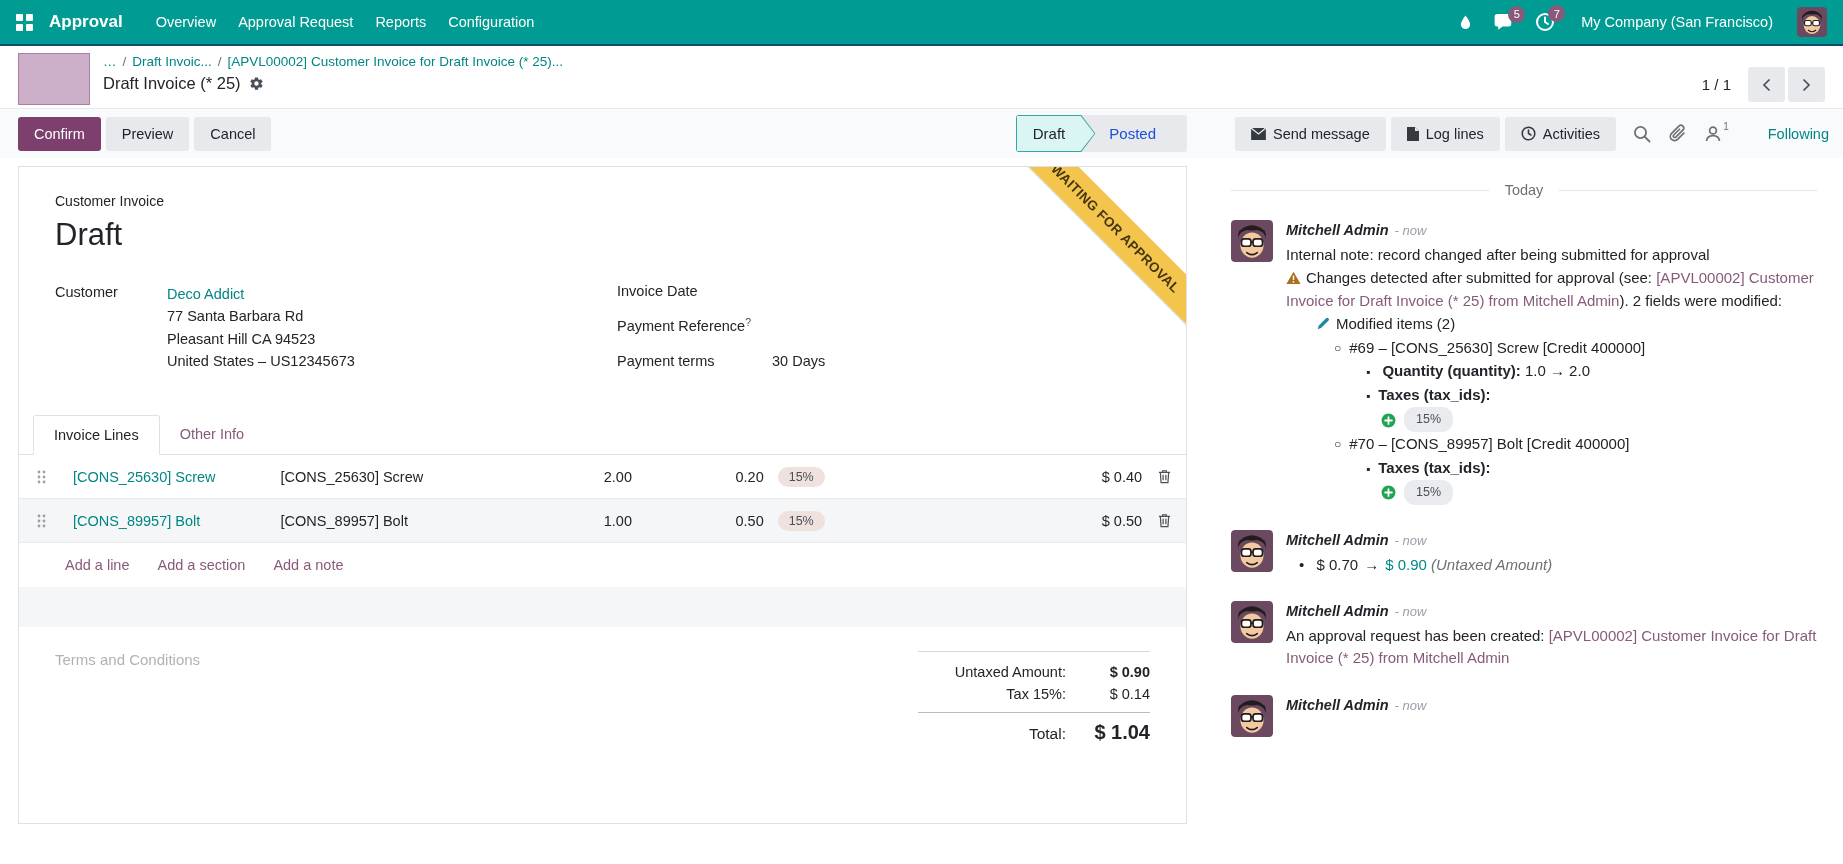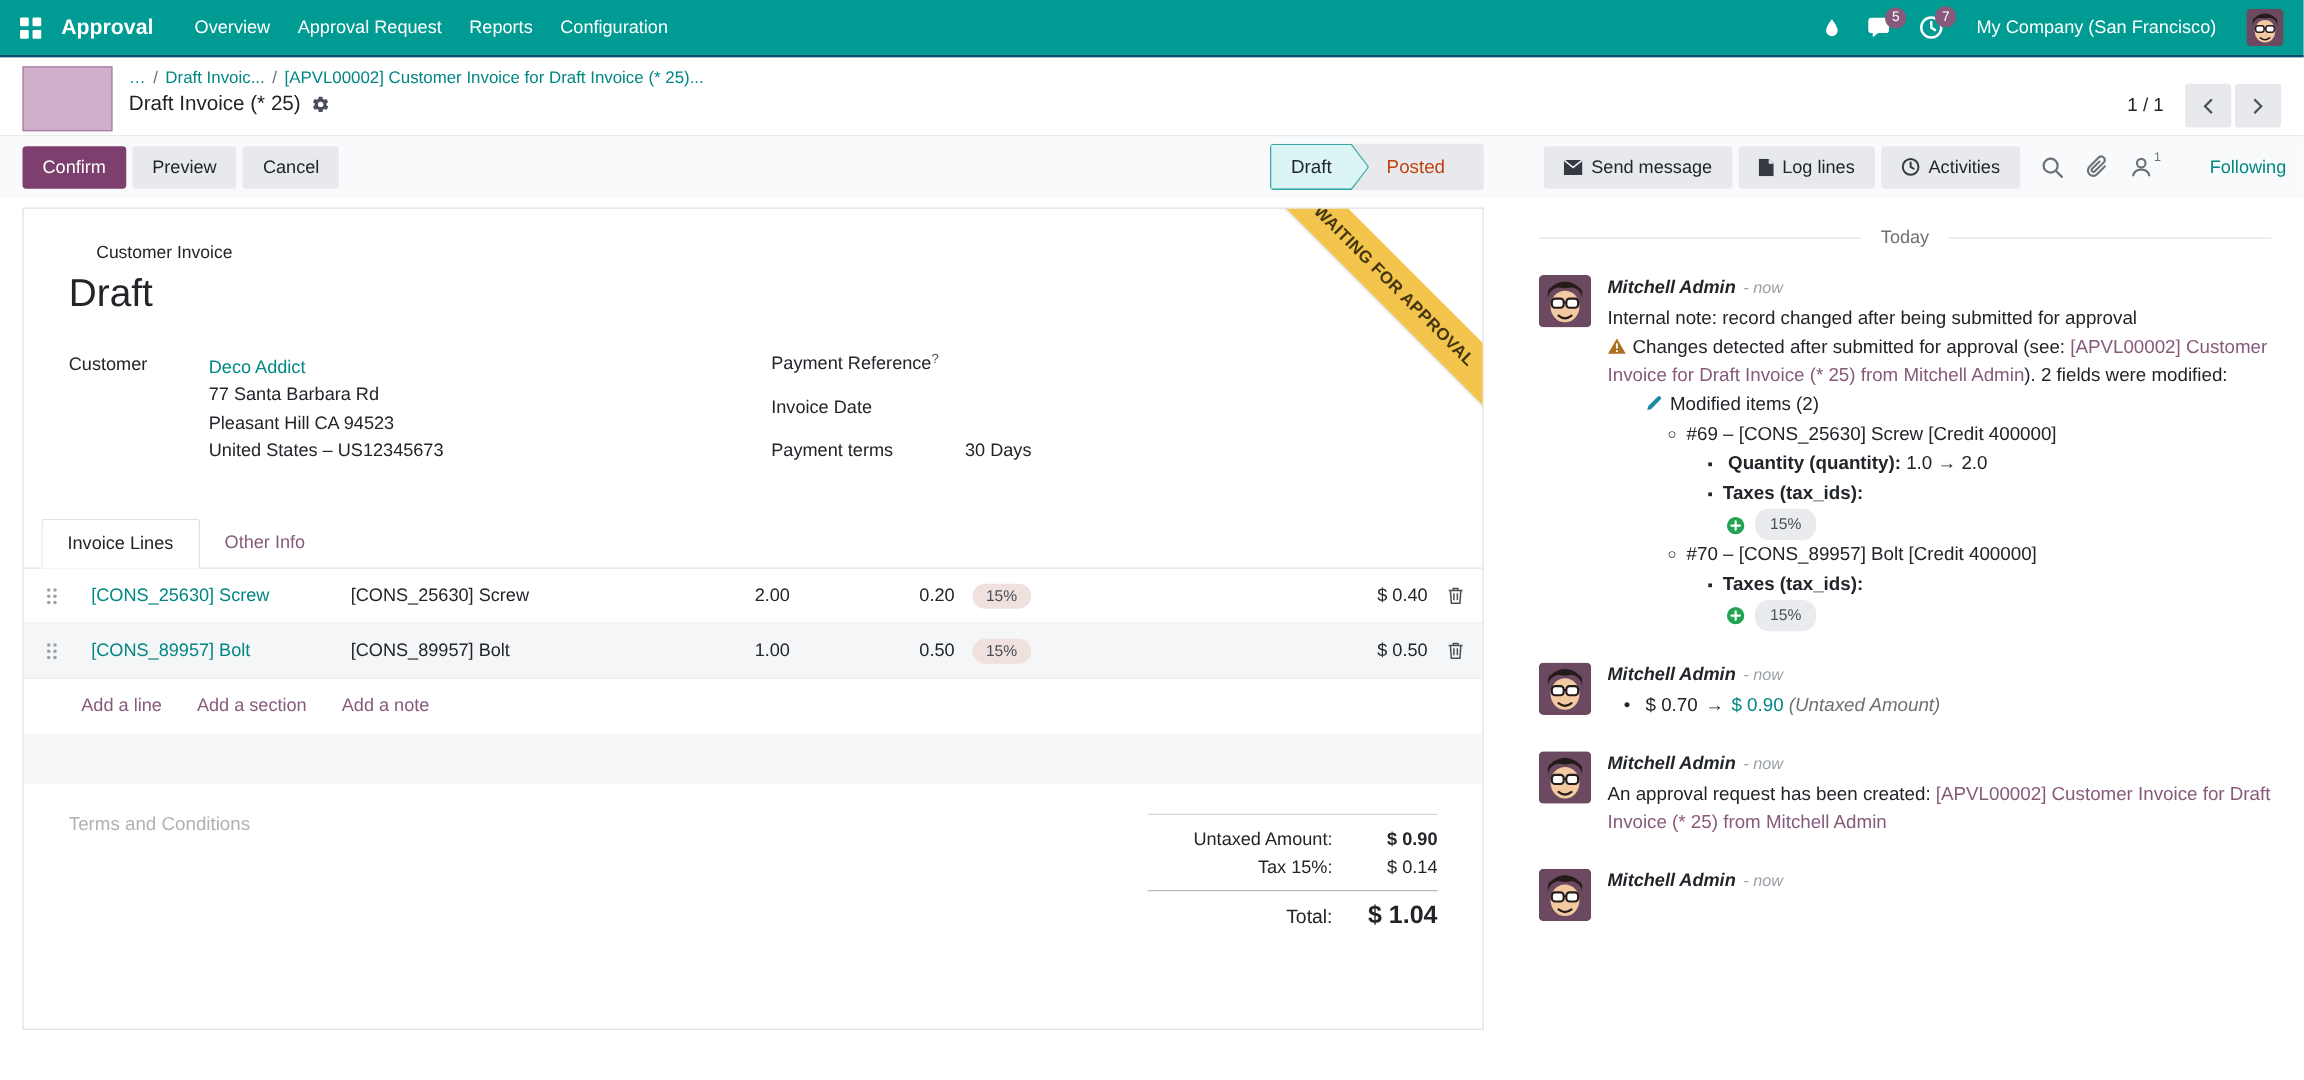--- a/index.html
+++ b/index.html
@@ -42,36 +42,36 @@
     font-family:"Liberation Sans", sans-serif; cursor:pointer; display:inline-flex; align-items:center; gap:7px; }
   .btn-primary { background:#7C3F6E; color:#fff; }
   .btn-gray { background:#e7e9ed; color:#212529; margin-left:5px; }
   .statusbar { margin-left:auto; margin-right:18px; display:flex; background:#e7e9ed; border-radius:3px; height:37px; overflow:hidden; }
   .step-draft { position:relative; cursor:default; }
   .step-draft .arrow-outer { position:absolute; inset:0; background:#35A7A3;
     clip-path:polygon(0 0, calc(100% - 14px) 0, 100% 50%, calc(100% - 14px) 100%, 0 100%); }
   .step-draft .arrow-inner { position:absolute; inset:1px; background:#DBF5F4;
     clip-path:polygon(0 0, calc(100% - 13.5px) 0, 100% 50%, calc(100% - 13.5px) 100%, 0 100%); }
   .step-draft .step-label { position:relative; height:37px; display:flex; align-items:center; padding:0 30px 0 17px; color:#212529; }
-  .step-posted { height:37px; display:flex; align-items:center; padding:0 31px 0 14px; color:#c2410c; cursor:pointer; }
+  .step-posted { height:37px; display:flex; align-items:center; padding:0 31px 0 14px; color:#1d4ed8; cursor:pointer; }
   .ab-right { flex:1; display:flex; align-items:center; padding:0 14px 0 30px; }
   .ab-icons { margin-left:auto; display:flex; align-items:center; gap:17px; color:#6d7175; }
   .icon-btn { display:flex; align-items:flex-start; cursor:pointer; color:#6d7175; }
   .sup { font-size:10px; margin-left:1px; position:relative; top:-4px; }
   .following { color:#008784; font-size:14.5px; margin-left:22px; cursor:pointer; }
 
   
   .content { display:flex; align-items:flex-start; }
   .form-wrap { width:1205px; padding:8px 18px 0 18px; }
   .card { position:relative; width:1169px; height:658px; background:#fff; border:1px solid #dfe1e5; overflow:hidden; }
   .ribbon { position:absolute; top:44px; right:-62px; width:265px; transform:rotate(45deg);
     background:#F3C54D; color:#453610; text-align:center; font-weight:700; font-size:13.5px;
     letter-spacing:.4px; padding:10px 0; box-shadow:0 1px 2px rgba(0,0,0,.15); }
   .sheet { padding:26px 36px 0 36px; }
-  .doc-type { font-size:14px;margin-left:22px; }
+  .doc-type { font-size:14px; }
   .doc-title { font-size:31px; font-weight:500; margin:8px 0 30px 0; }
   .fields { display:flex; }
   .fcol-left { width:562px; display:flex; }
   .flabel { width:112px; font-size:14.5px; padding-top:1px; }
   .fvalues { font-size:14.5px; line-height:1.55; }
   .link-teal { color:#008784; cursor:pointer; }
   .fcol-right { flex:1; }
   .frow { display:flex; margin-bottom:19px; }
   .flabel-r { width:155px; font-size:14.5px; }
   .help-sup { font-size:10.5px; color:#495057; position:relative; top:-5px; }
@@ -315,27 +315,27 @@
             <div class="flabel">Customer</div>
             <div class="fvalues">
               <div class="link-teal">Deco Addict</div>
               <div>77 Santa Barbara Rd</div>
               <div>Pleasant Hill CA 94523</div>
               <div>United States – US12345673</div>
             </div>
           </div>
           <div class="fcol-right">
             <div class="frow">
+              <div class="flabel-r">Invoice Date</div>
+              <div class="fvalue-r"></div>
+            </div>
+            <div class="frow">
               <div class="flabel-r">
                 <span>Payment Reference</span><span class="help-sup">?</span>
               </div>
-              <div class="fvalue-r"></div>
-            </div>
-            <div class="frow">
-              <div class="flabel-r">Invoice Date</div>
               <div class="fvalue-r"></div>
             </div>
             <div class="frow">
               <div class="flabel-r">Payment terms</div>
               <div class="fvalue-r">30 Days</div>
             </div>
           </div>
         </div>
       </div>
 

